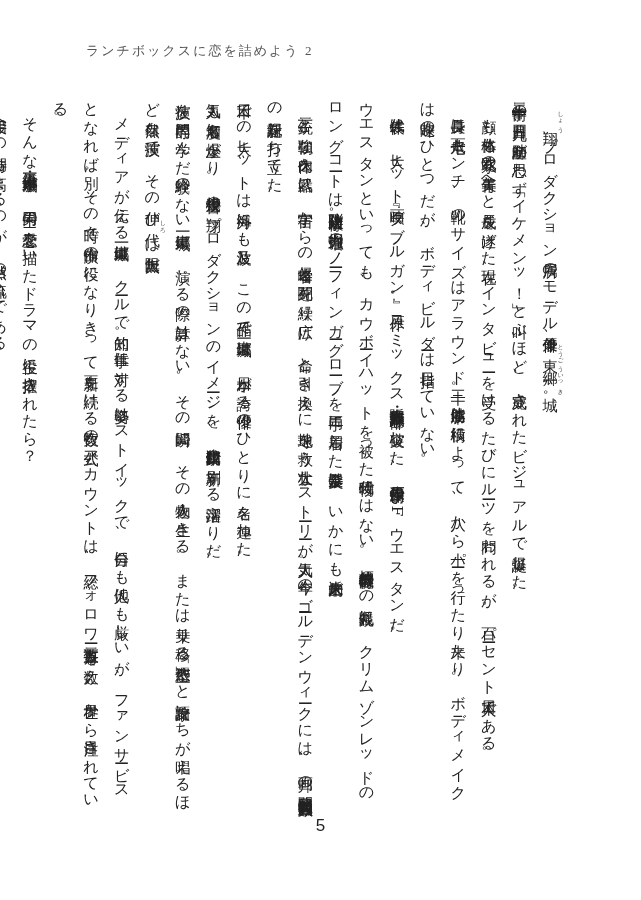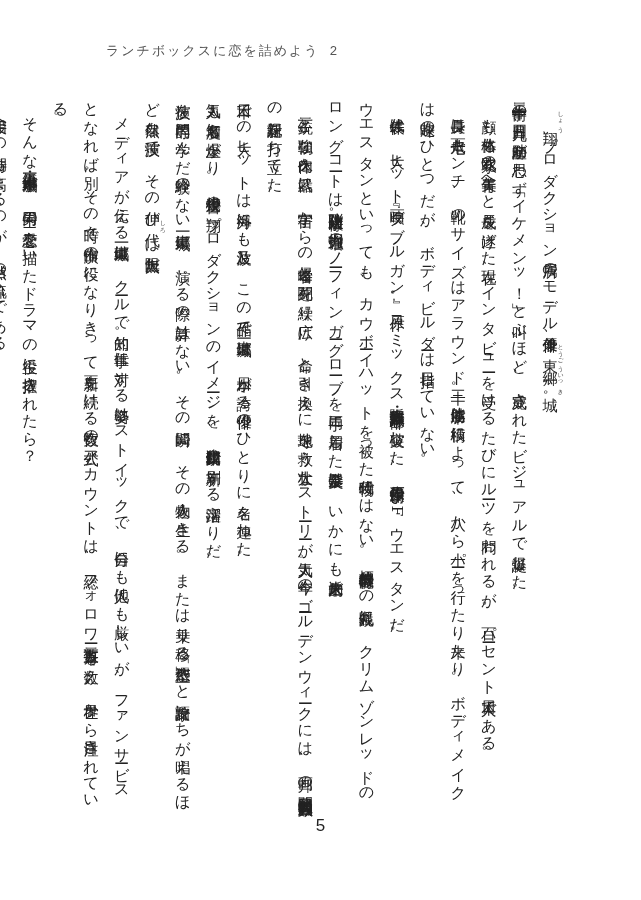--- a/index.html
+++ b/index.html
@@ -1,21 +1,20 @@
 <!DOCTYPE html>
 <html><head>
 <meta charset="utf-8">
 <style>
   html, body { margin: 0; padding: 0; background: #ffffff; }
   body { width: 641px; height: 900px; position: relative; overflow: hidden; }
   .running-head {
     position: absolute; left: 86px; top: 42px;
-    font-family: Liberation Mono, monospace; font-size: 13px; color: #555;
+    font-family: Liberation Serif, serif; font-size: 13px; color: #555;
     letter-spacing: 2px;
-    margin-left: 20px;
   }
   .body-text {
     position: absolute; top: 92px; right: 76px;
     height: 716px; width: 480px;
     writing-mode: vertical-rl;
     font-family: "DejaVu Serif", serif;
     font-size: 15.2px; line-height: 30.6px; color: #222;
     letter-spacing: 0.6px;
   }
   .para { margin: 0; text-indent: 1em; }

